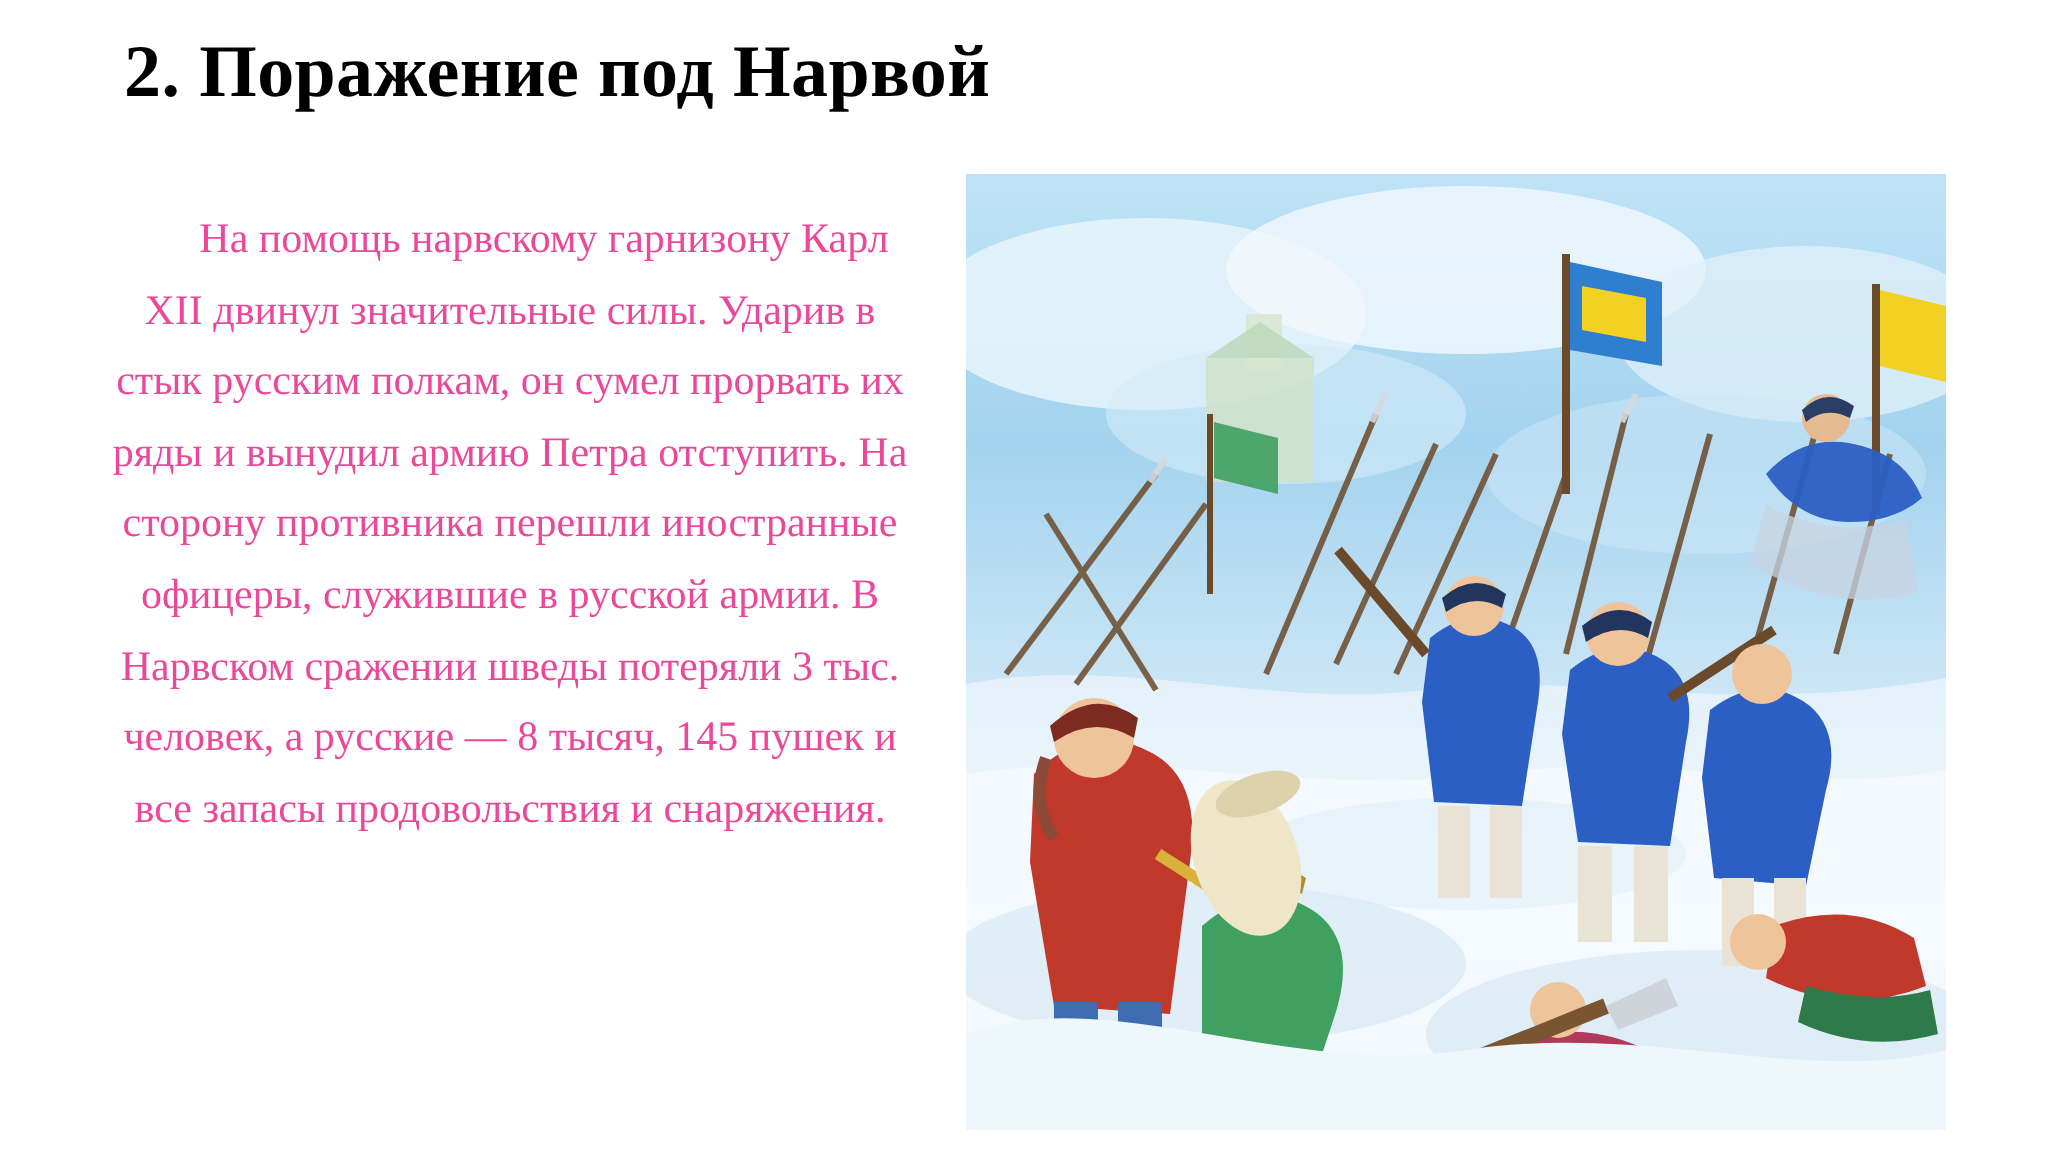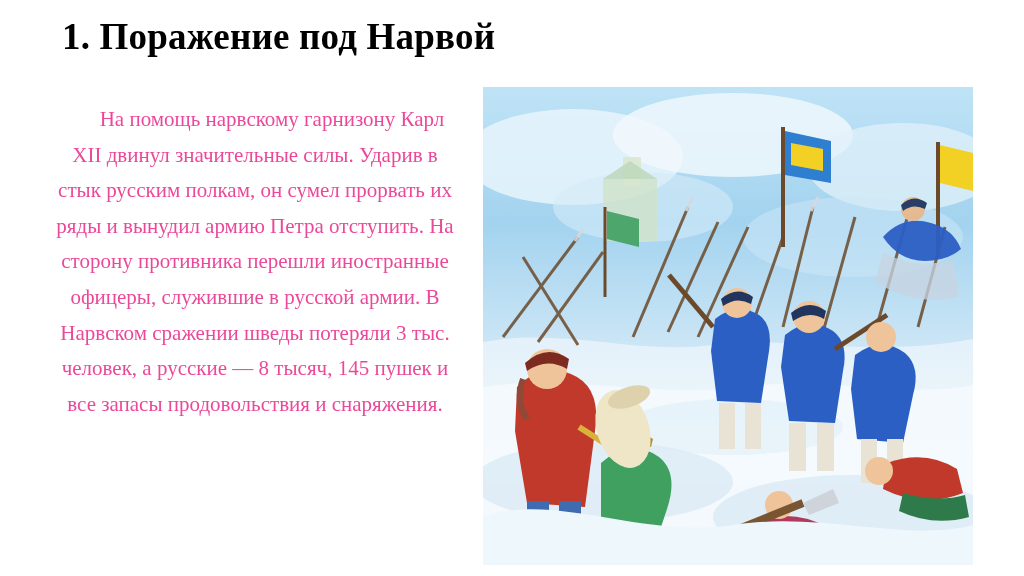--- a/index.html
+++ b/index.html
@@ -55,21 +55,21 @@
   }
   .picture-frame svg {
     display: block;
   }
 </style>
 </head>
 <body>
 
 <div class="slide">
 
-  <div class="slide-title">1. Поражение под Нарвой</div>
+  <div class="slide-title">2. Поражение под Нарвой</div>
 
   <div class="body-text">На помощь нарвскому гарнизону Карл XII двинул значительные силы. Ударив в стык русским полкам, он сумел прорвать их ряды и вынудил армию Петра отступить. На сторону противника перешли иностранные офицеры, служившие в русской армии. В Нарвском сражении шведы потеряли 3 тыс. человек, а русские — 8 тысяч, 145 пушек и все запасы продовольствия и снаряжения.</div>
 
   <div class="picture-frame">
     <svg width="490" height="478" viewBox="0 0 490 478" xmlns="http://www.w3.org/2000/svg">
       <defs>
         <linearGradient id="skyGrad" x1="0" y1="0" x2="0" y2="1">
           <stop offset="0%" stop-color="#bfe3f6"></stop>
           <stop offset="45%" stop-color="#a3d3ef"></stop>
           <stop offset="100%" stop-color="#d9ecf8"></stop>

